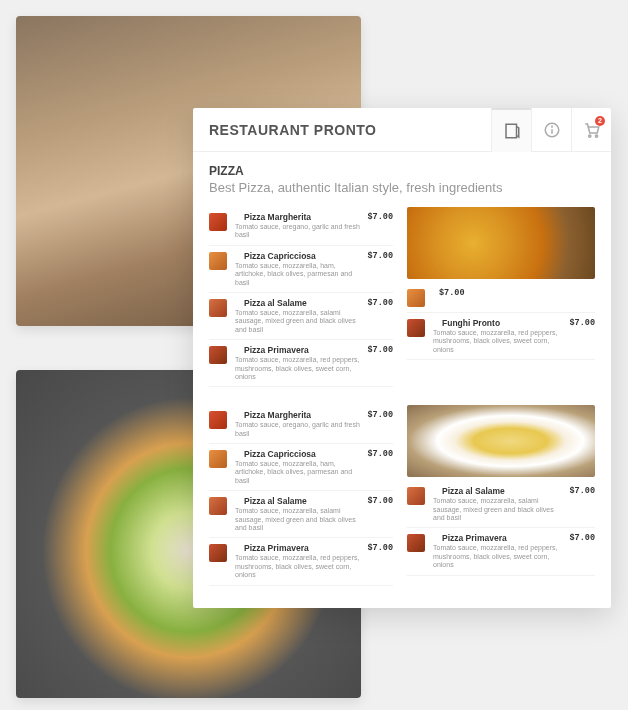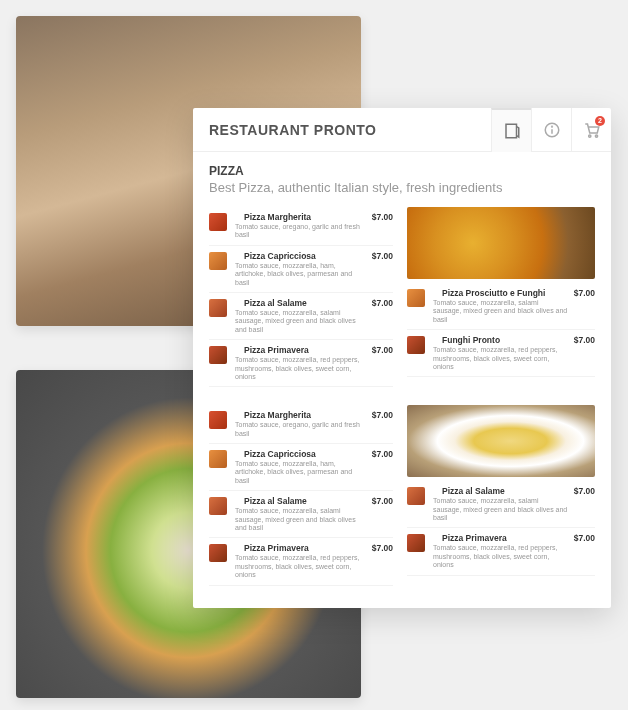--- a/index.html
+++ b/index.html
@@ -23,21 +23,21 @@
 
 .section-grid { display: flex; gap: 14px; }
 .left-col { flex: 1; }
 .right-col { width: 188px; }
 
 .item-row { display: flex; align-items: flex-start; padding: 5px 0; border-bottom: 1px solid #f2f2f2; }
 .thumb { width: 18px; height: 18px; border-radius: 2px; margin-right: 8px; margin-top: 1px; flex-shrink: 0; }
 .item-txt { flex: 1; min-width: 0; }
 .item-name { font-size: 8.5px; font-weight: bold; color: #333; padding-left: 9px; }
 .item-desc { font-size: 7px; color: #999; line-height: 1.2; margin-top: 1px; }
-.item-price { font-size: 8.5px; font-weight: bold; color: #333; margin-left: 6px; }
+.item-price { font-size: 8.5px; font-weight: bold; color: #333; margin-left: 6px; font-family: Liberation Mono, monospace; }
 
 .feature-img { width: 100%; height: 72px; border-radius: 2px; margin-bottom: 4px; }
 .pizza-img { background: radial-gradient(circle at 35% 50%, #e8b030 0%, #d89020 30%, #c87010 55%, #8b6030 75%, #6b4820 100%); }
 .pasta-img { background: radial-gradient(ellipse at 55% 50%, #f0d880 0%, #e8c850 25%, #f8f0e0 38%, #fff 50%, #b8a078 70%, #8b6f50 100%); }
 
 .t1{background:linear-gradient(135deg,#d85030,#a83010)}
 .t2{background:linear-gradient(135deg,#e89040,#b86020)}
 .t3{background:linear-gradient(135deg,#d87040,#a04020)}
 .t4{background:linear-gradient(135deg,#c85030,#803010)}
 </style>
@@ -110,24 +110,20 @@
                 <div class="item-name">Pizza Primavera</div>
                 <div class="item-desc">Tomato sauce, mozzarella, red peppers, mushrooms, black olives, sweet corn, onions</div>
               </div>
               <div class="item-price">$7.00</div>
             </div>
         </div>
         <div class="right-col">
           <div class="feature-img pizza-img"></div>
           <div class="item-row">
               <div class="thumb t2"></div>
-              <div class="item-txt">
-                <div class="item-name">Pizza Prosciutto e Funghi</div>
-                <div class="item-desc">Tomato sauce, mozzarella, salami sausage, mixed green and black olives and basil</div>
-              </div>
               <div class="item-price">$7.00</div>
             </div>
           <div class="item-row">
               <div class="thumb t4"></div>
               <div class="item-txt">
                 <div class="item-name">Funghi Pronto</div>
                 <div class="item-desc">Tomato sauce, mozzarella, red peppers, mushrooms, black olives, sweet corn, onions</div>
               </div>
               <div class="item-price">$7.00</div>
             </div>

